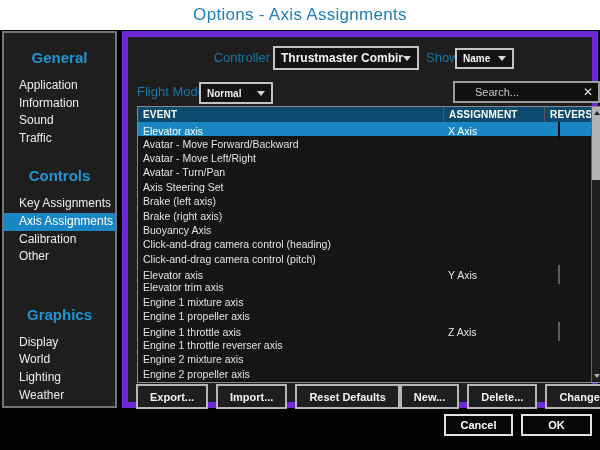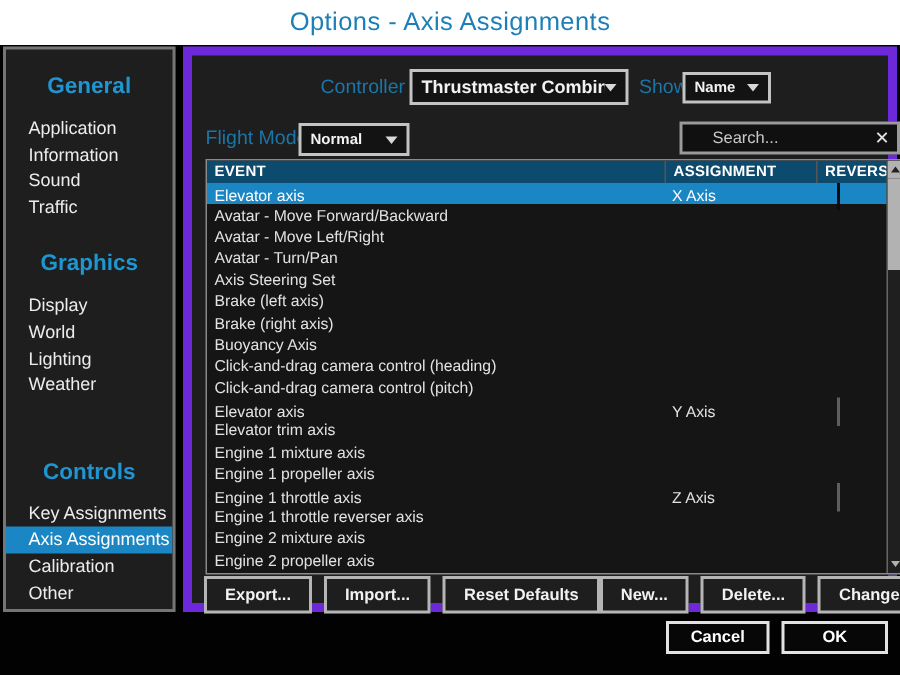--- a/index.html
+++ b/index.html
@@ -171,42 +171,42 @@
   <div class="side-item">Information</div>
 
   <div class="side-item">Sound</div>
 
   <div class="side-item">Traffic</div>
 
 </div>
   </div>
 
   <div class="side-section">
+    <div class="side-header">Controls</div>
+    <div class="side-items">
+  <div class="side-item">Key Assignments</div>
+
+  <div class="side-item selected">Axis Assignments</div>
+
+  <div class="side-item">Calibration</div>
+
+  <div class="side-item">Other</div>
+</div>
+  </div>
+
+  <div class="side-section">
     <div class="side-header">Graphics</div>
     <div class="side-items">
   <div class="side-item">Display</div>
 
   <div class="side-item">World</div>
 
   <div class="side-item">Lighting</div>
 
   <div class="side-item">Weather</div>
-</div>
-  </div>
-
-  <div class="side-section">
-    <div class="side-header">Controls</div>
-    <div class="side-items">
-  <div class="side-item">Key Assignments</div>
-
-  <div class="side-item selected">Axis Assignments</div>
-
-  <div class="side-item">Calibration</div>
-
-  <div class="side-item">Other</div>
 </div>
   </div>
 </div>
 
 <div class="mainpanel">
 
   <div class="field-label lbl-controller">Controller</div>
   <div class="dropdown dd-controller">
     <span class="dd-value">Thrustmaster Combined</span>
     <span class="dd-arrow"></span>

